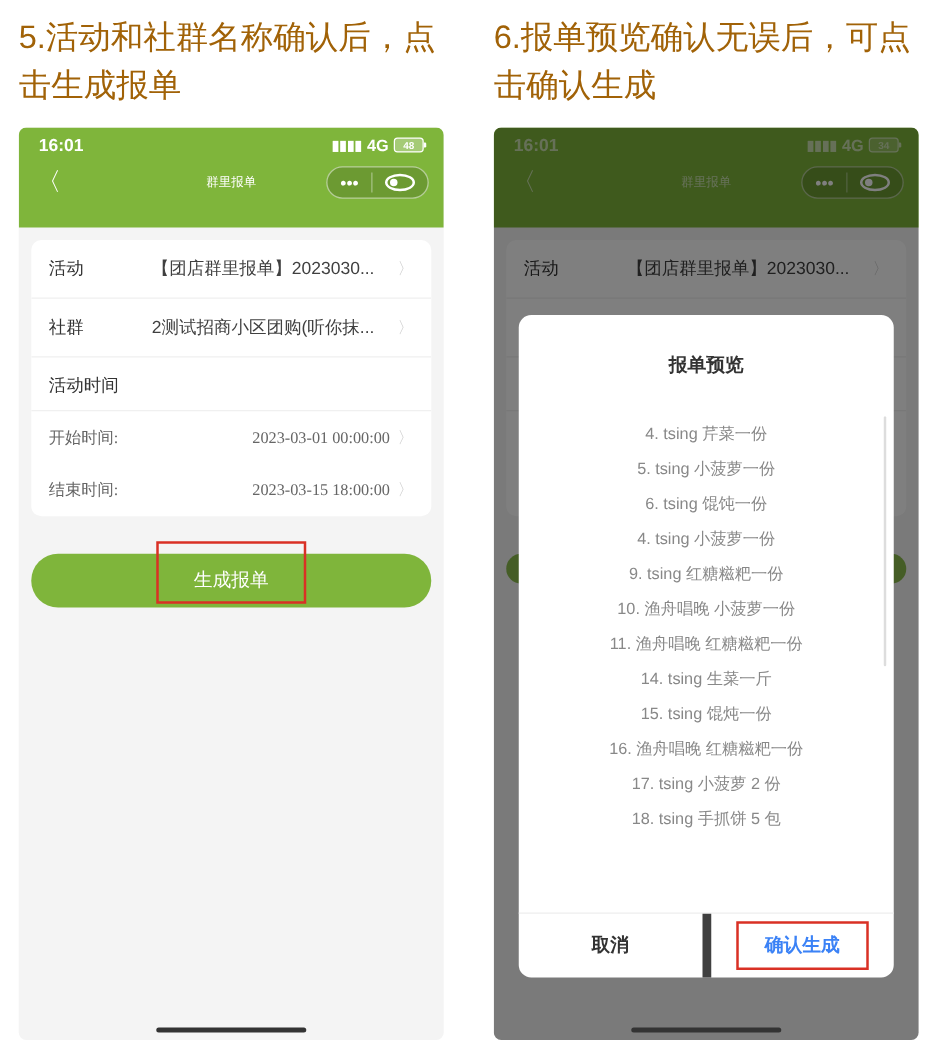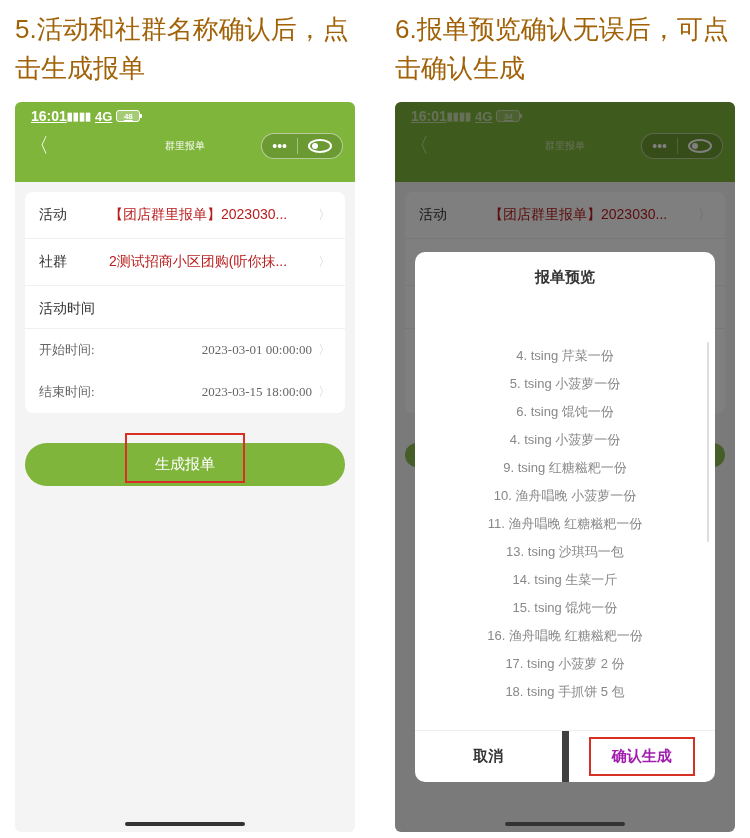--- a/index.html
+++ b/index.html
@@ -26,25 +26,25 @@
   overflow: hidden;
   position: relative;
 }
 .header {
   background: #7fb53b;
   height: 80px;
   color: #fff;
 }
 .status-bar {
   display: flex;
+  justify-content: space-between;
   align-items: center;
   padding: 6px 16px 0;
   font-size: 13px;
   font-weight: 600;
-  text-decoration: underline;
 }
 .status-left { font-size: 14px; }
 .status-right { display: flex; align-items: center; gap: 4px; }
 .signal-icon { font-size: 11px; }
 .battery {
   display: inline-flex;
   align-items: center;
   border: 1px solid #fff;
   border-radius: 3px;
   padding: 0 1px;
@@ -135,22 +135,22 @@
   border-bottom: 1px solid #f0f0f0;
   font-size: 14px;
 }
 .row:last-child { border-bottom: none; }
 .row-label {
   width: 70px;
   color: #333;
 }
 .row-value {
   flex: 1;
-  text-align: left;
-  color: #b91c1c;
+  text-align: center;
+  color: #404040;
   white-space: nowrap;
   overflow: hidden;
   text-overflow: ellipsis;
 }
 .row-chev {
   color: #ccc;
   margin-left: 6px;
   font-size: 13px;
 }
 .section-title {
@@ -209,31 +209,30 @@
   left: 20px;
   right: 20px;
   bottom: 50px;
   background: #fff;
   border-radius: 10px;
   display: flex;
   flex-direction: column;
 }
 .modal-title {
   text-align: center;
-  padding: 16px;
+  padding: 31px;
   font-size: 15px;
   font-weight: 600;
   color: #333;
 }
 .modal-body {
   flex: 1;
   overflow: hidden;
   padding: 0 16px;
   position: relative;
-  margin-top: 39px;
 }
 .scroll-track {
   position: absolute;
   right: 6px;
   top: 0px;
   width: 2px;
   height: 200px;
   background: #ddd;
   border-radius: 2px;
 }
@@ -252,21 +251,21 @@
   text-align: center;
   padding: 16px;
   font-size: 15px;
 }
 .modal-actions > div:first-child {
   border-right: 7px solid #404040;
   color: #333;
   font-weight: 600;
 }
 .modal-actions > div:last-child {
-  color: #a21caf;
+  color: #3b82f6;
   font-weight: 600;
 }
 .dimmed .nav-title,
 .dimmed .back-chev,
 .dimmed .status-bar { opacity: 0.6; }
 </style>
 </head>
 <body>
 
 <div class="col">
@@ -378,21 +377,20 @@
       <div class="modal-body">
         <div class="scroll-track"></div>
         <div id="items">
             <div class="item-line">4. tsing 芹菜一份</div>
             <div class="item-line">5. tsing 小菠萝一份</div>
             <div class="item-line">6. tsing 馄饨一份</div>
             <div class="item-line">4. tsing 小菠萝一份</div>
             <div class="item-line">9. tsing 红糖糍粑一份</div>
             <div class="item-line">10. 渔舟唱晚 小菠萝一份</div>
             <div class="item-line">11. 渔舟唱晚 红糖糍粑一份</div>
-            <div class="item-line">13. tsing 沙琪玛一包</div>
             <div class="item-line">14. tsing 生菜一斤</div>
             <div class="item-line">15. tsing 馄炖一份</div>
             <div class="item-line">16. 渔舟唱晚 红糖糍粑一份</div>
             <div class="item-line">17. tsing 小菠萝 2 份</div>
             <div class="item-line">18. tsing 手抓饼 5 包</div>
           </div>
       </div>
       <div class="modal-actions">
         <div>
           <span>取消</span>

